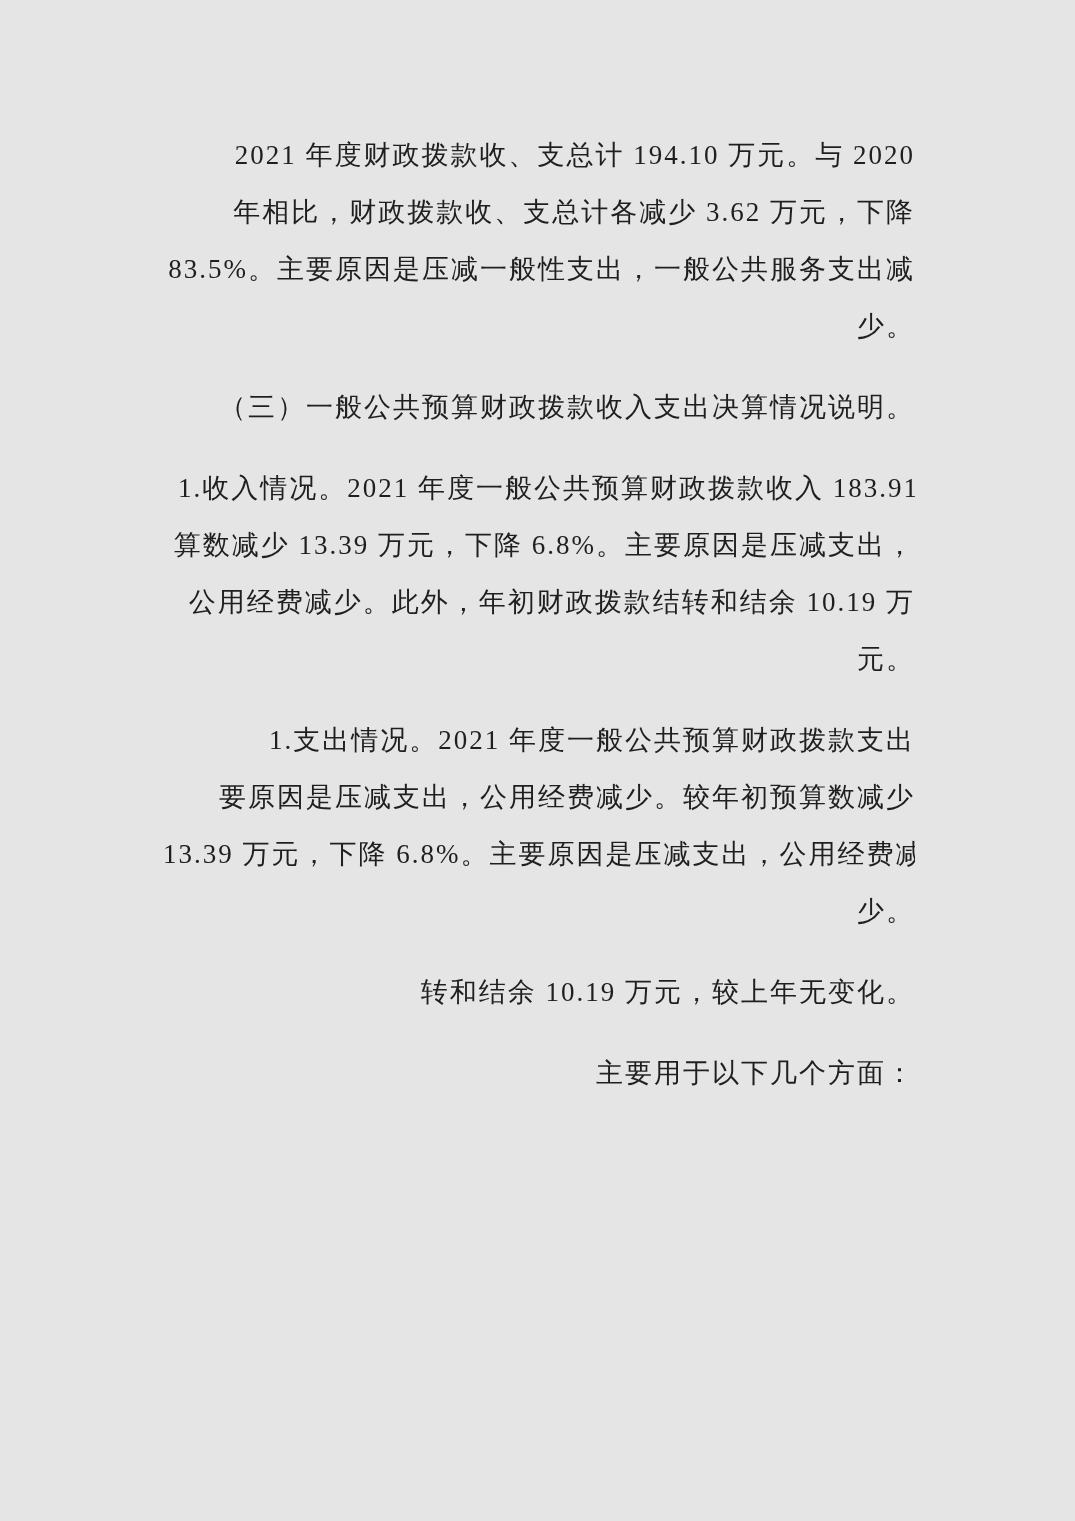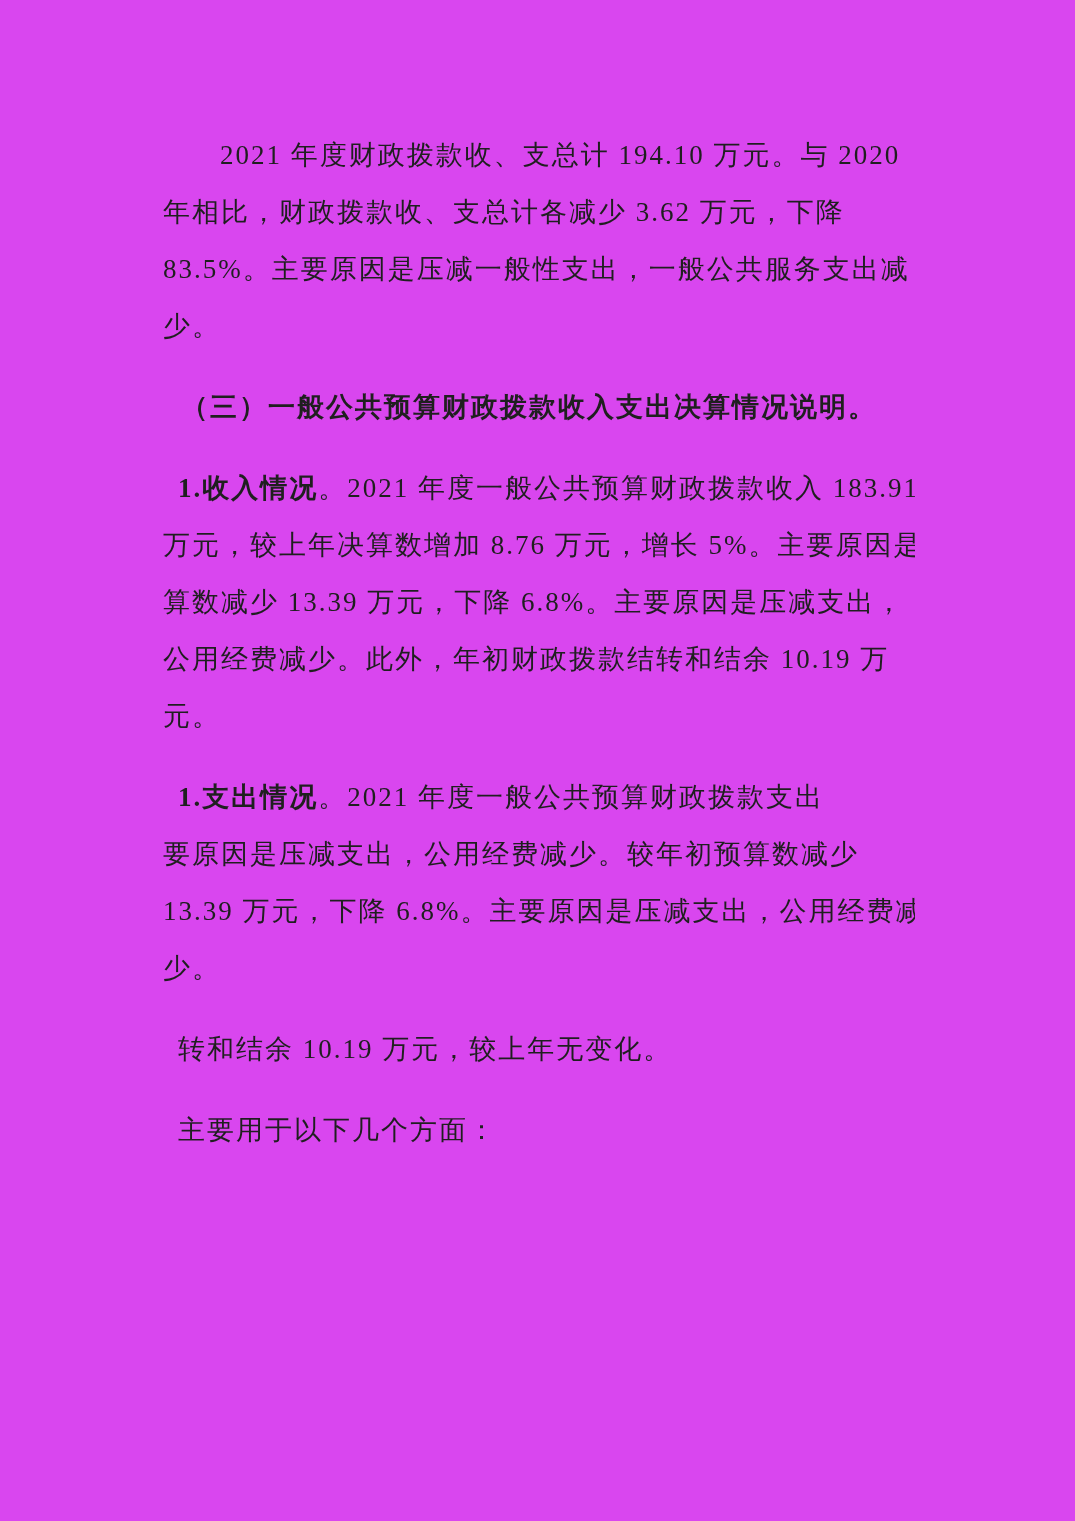--- a/index.html
+++ b/index.html
@@ -4,66 +4,66 @@
 <style>
   html, body {
     margin: 0;
     padding: 0;
     background: #ffffff;
   }
   .page {
     position: relative;
     width: 1075px;
     height: 1521px;
-    background: #d946ef;
+    background: #e5e5e5;
     box-sizing: border-box;
     padding: 127px 160px 0 163px;
     overflow: hidden;
     color: #1f1f1f;
     font-family: "Liberation Serif", "DejaVu Serif", serif;
     font-size: 27px;
     line-height: 57px;
     letter-spacing: 2px;
+    text-align: right;
   }
   .para {
     margin: 0 0 24px 0;
     padding: 0;
   }
   .para .line {
     display: block;
     white-space: pre;
     overflow: hidden;
   }
   .para .line:first-child {
     padding-left: var(--indent, 0px);
   }
   .para.heading .line {
     font-weight: bold;
   }
   .seg-bold {
-    font-weight: bold;
+    font-weight: normal;
   }
 </style>
 </head>
 <body>
 
 <div class="page">
   <div id="document-content">
       <p class="para" style="--indent: 57px;">
         <span class="line"><span class="seg">2021 年度财政拨款收、支总计 194.10 万元。与 2020</span></span>
         <span class="line"><span class="seg">年相比，财政拨款收、支总计各减少 3.62 万元，下降</span></span>
         <span class="line"><span class="seg">83.5%。主要原因是压减一般性支出，一般公共服务支出减</span></span>
         <span class="line"><span class="seg">少。</span></span>
       </p>
       <p class="para heading" style="--indent: 18px;">
         <span class="line"><span class="seg-bold">（三）一般公共预算财政拨款收入支出决算情况说明。</span></span>
       </p>
       <p class="para" style="--indent: 15px;">
         <span class="line"><span class="seg-bold">1.收入情况</span><span class="seg">。2021 年度一般公共预算财政拨款收入 183.91</span></span>
-        <span class="line"><span class="seg">万元，较上年决算数增加 8.76 万元，增长 5%。主要原因是</span></span>
         <span class="line"><span class="seg">算数减少 13.39 万元，下降 6.8%。主要原因是压减支出，</span></span>
         <span class="line"><span class="seg">公用经费减少。此外，年初财政拨款结转和结余 10.19 万</span></span>
         <span class="line"><span class="seg">元。</span></span>
       </p>
       <p class="para" style="--indent: 15px;">
         <span class="line"><span class="seg-bold">1.支出情况</span><span class="seg">。2021 年度一般公共预算财政拨款支出</span></span>
         <span class="line"><span class="seg">要原因是压减支出，公用经费减少。较年初预算数减少</span></span>
         <span class="line"><span class="seg">13.39 万元，下降 6.8%。主要原因是压减支出，公用经费减</span></span>
         <span class="line"><span class="seg">少。</span></span>
       </p>

